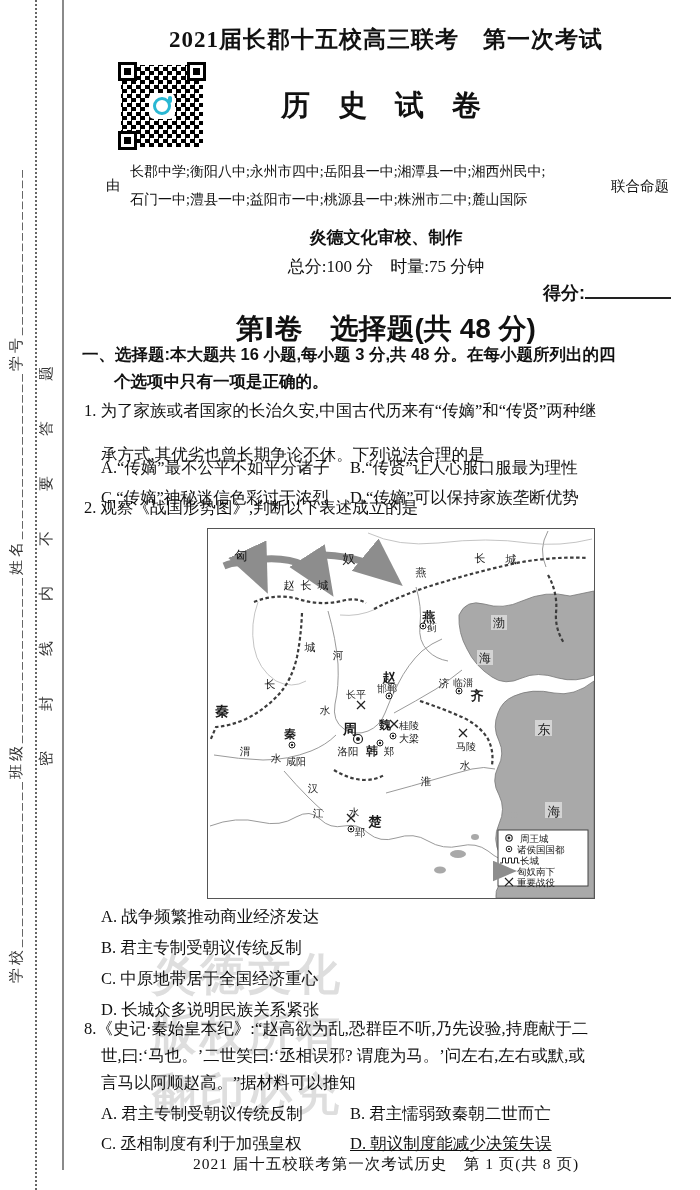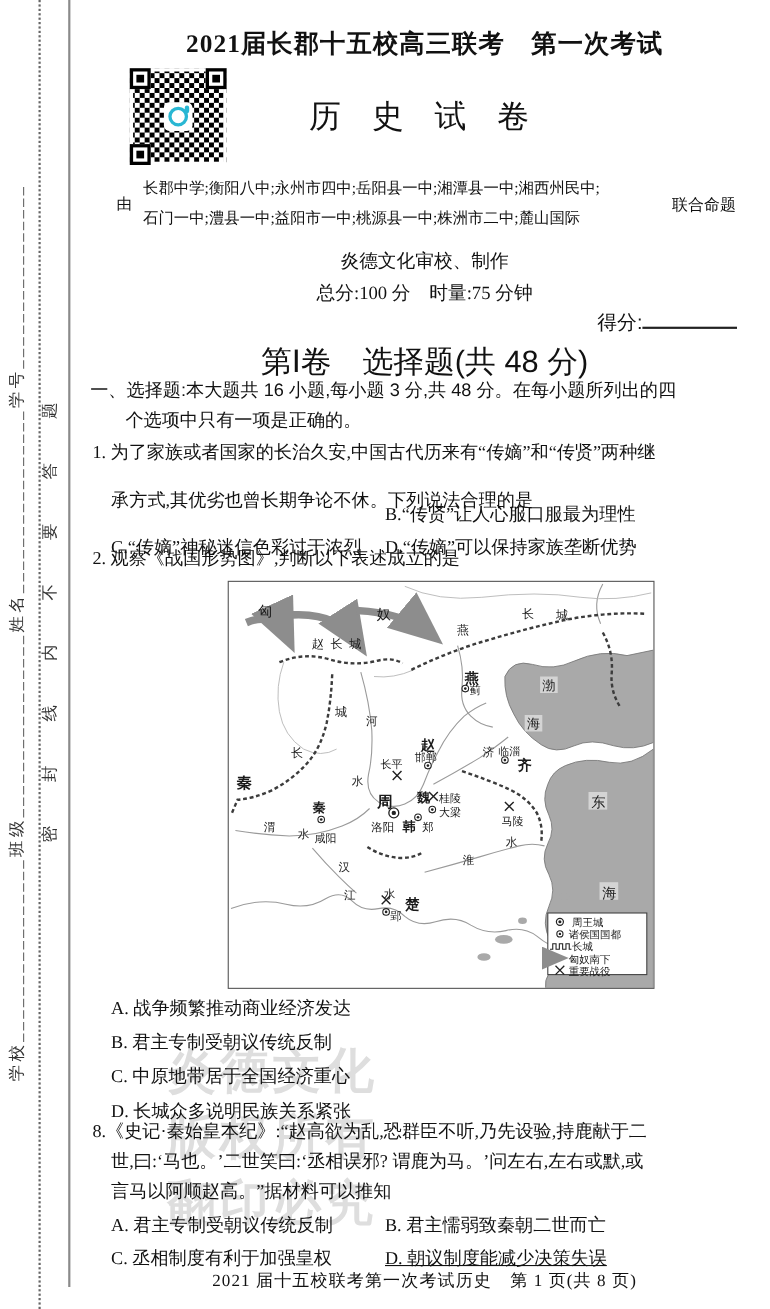--- a/index.html
+++ b/index.html
@@ -1,20 +1,20 @@
 <!DOCTYPE html>
 <html><head>
 <meta charset="utf-8">
 <style>
   html,body{margin:0;padding:0;background:#fff;}
   #page{position:relative;width:700px;height:1190px;background:#fff;overflow:hidden;
         font-family:"Liberation Serif","DejaVu Serif",serif;color:#111;}
   .abs{position:absolute;}
   .ctr{left:82px;width:608px;text-align:center;}
-  .hei{font-family:"Liberation Sans","DejaVu Sans",sans-serif;font-weight:normal;}
+  .hei{font-family:"Liberation Sans","DejaVu Sans",sans-serif;font-weight:bold;}
   
   #dotted-line{left:35px;top:0;height:1190px;border-left:2px dotted #666;}
   #solid-line{left:62px;top:0;height:1170px;border-left:2px solid #8a8a8a;}
   .vtext{position:absolute;white-space:nowrap;transform:rotate(-90deg);
          font-family:"Liberation Serif","DejaVu Serif",serif;color:#333;}
   #name-fields{width:860px;height:20px;line-height:20px;left:-414px;top:565px;
                font-size:15px;letter-spacing:3px;text-align:center;}
   #seal-text{width:440px;height:18px;line-height:18px;left:-174px;top:537px;
              font-size:15px;letter-spacing:40px;text-align:left;}
   
@@ -94,20 +94,21 @@
   <div id="defen" class="abs hei z1">
     <span>得分:</span><span class="blank-line"></span>
   </div>
 
   <div id="part-title" class="abs ctr hei z1">第Ⅰ卷　选择题(共 48 分)</div>
   <div id="instr1" class="abs hei instr z1">一、选择题:本大题共 16 小题,每小题 3 分,共 48 分。在每小题所列出的四</div>
   <div id="instr2" class="abs hei instr z1">个选项中只有一项是正确的。</div>
 
   <div class="abs qtext z1" style="left:84px;top:400px;">1. 为了家族或者国家的长治久安,中国古代历来有“传嫡”和“传贤”两种继</div>
   <div class="abs qtext z1" style="left:101px;top:444px;">承方式,其优劣也曾长期争论不休。下列说法合理的是</div>
+  <div class="abs qtext z1" style="left:101px;top:457px;">A.“传嫡”最不公平不如平分诸子</div>
   <div class="abs qtext z1" style="left:350px;top:457px;">B.“传贤”让人心服口服最为理性</div>
   <div class="abs qtext z1" style="left:101px;top:487px;">C.“传嫡”神秘迷信色彩过于浓烈</div>
   <div class="abs qtext z1" style="left:350px;top:487px;">D.“传嫡”可以保持家族垄断优势</div>
 
   <div class="abs qtext z1" style="left:84px;top:497px;">2. 观察《战国形势图》,判断以下表述成立的是</div>
 
   <div id="map-box" class="abs z1">
     <svg width="386" height="369" viewBox="0 0 386 369" xmlns="http://www.w3.org/2000/svg">
       <defs>
         <marker id="ah" markerWidth="8" markerHeight="8" refX="5" refY="3" orient="auto">

